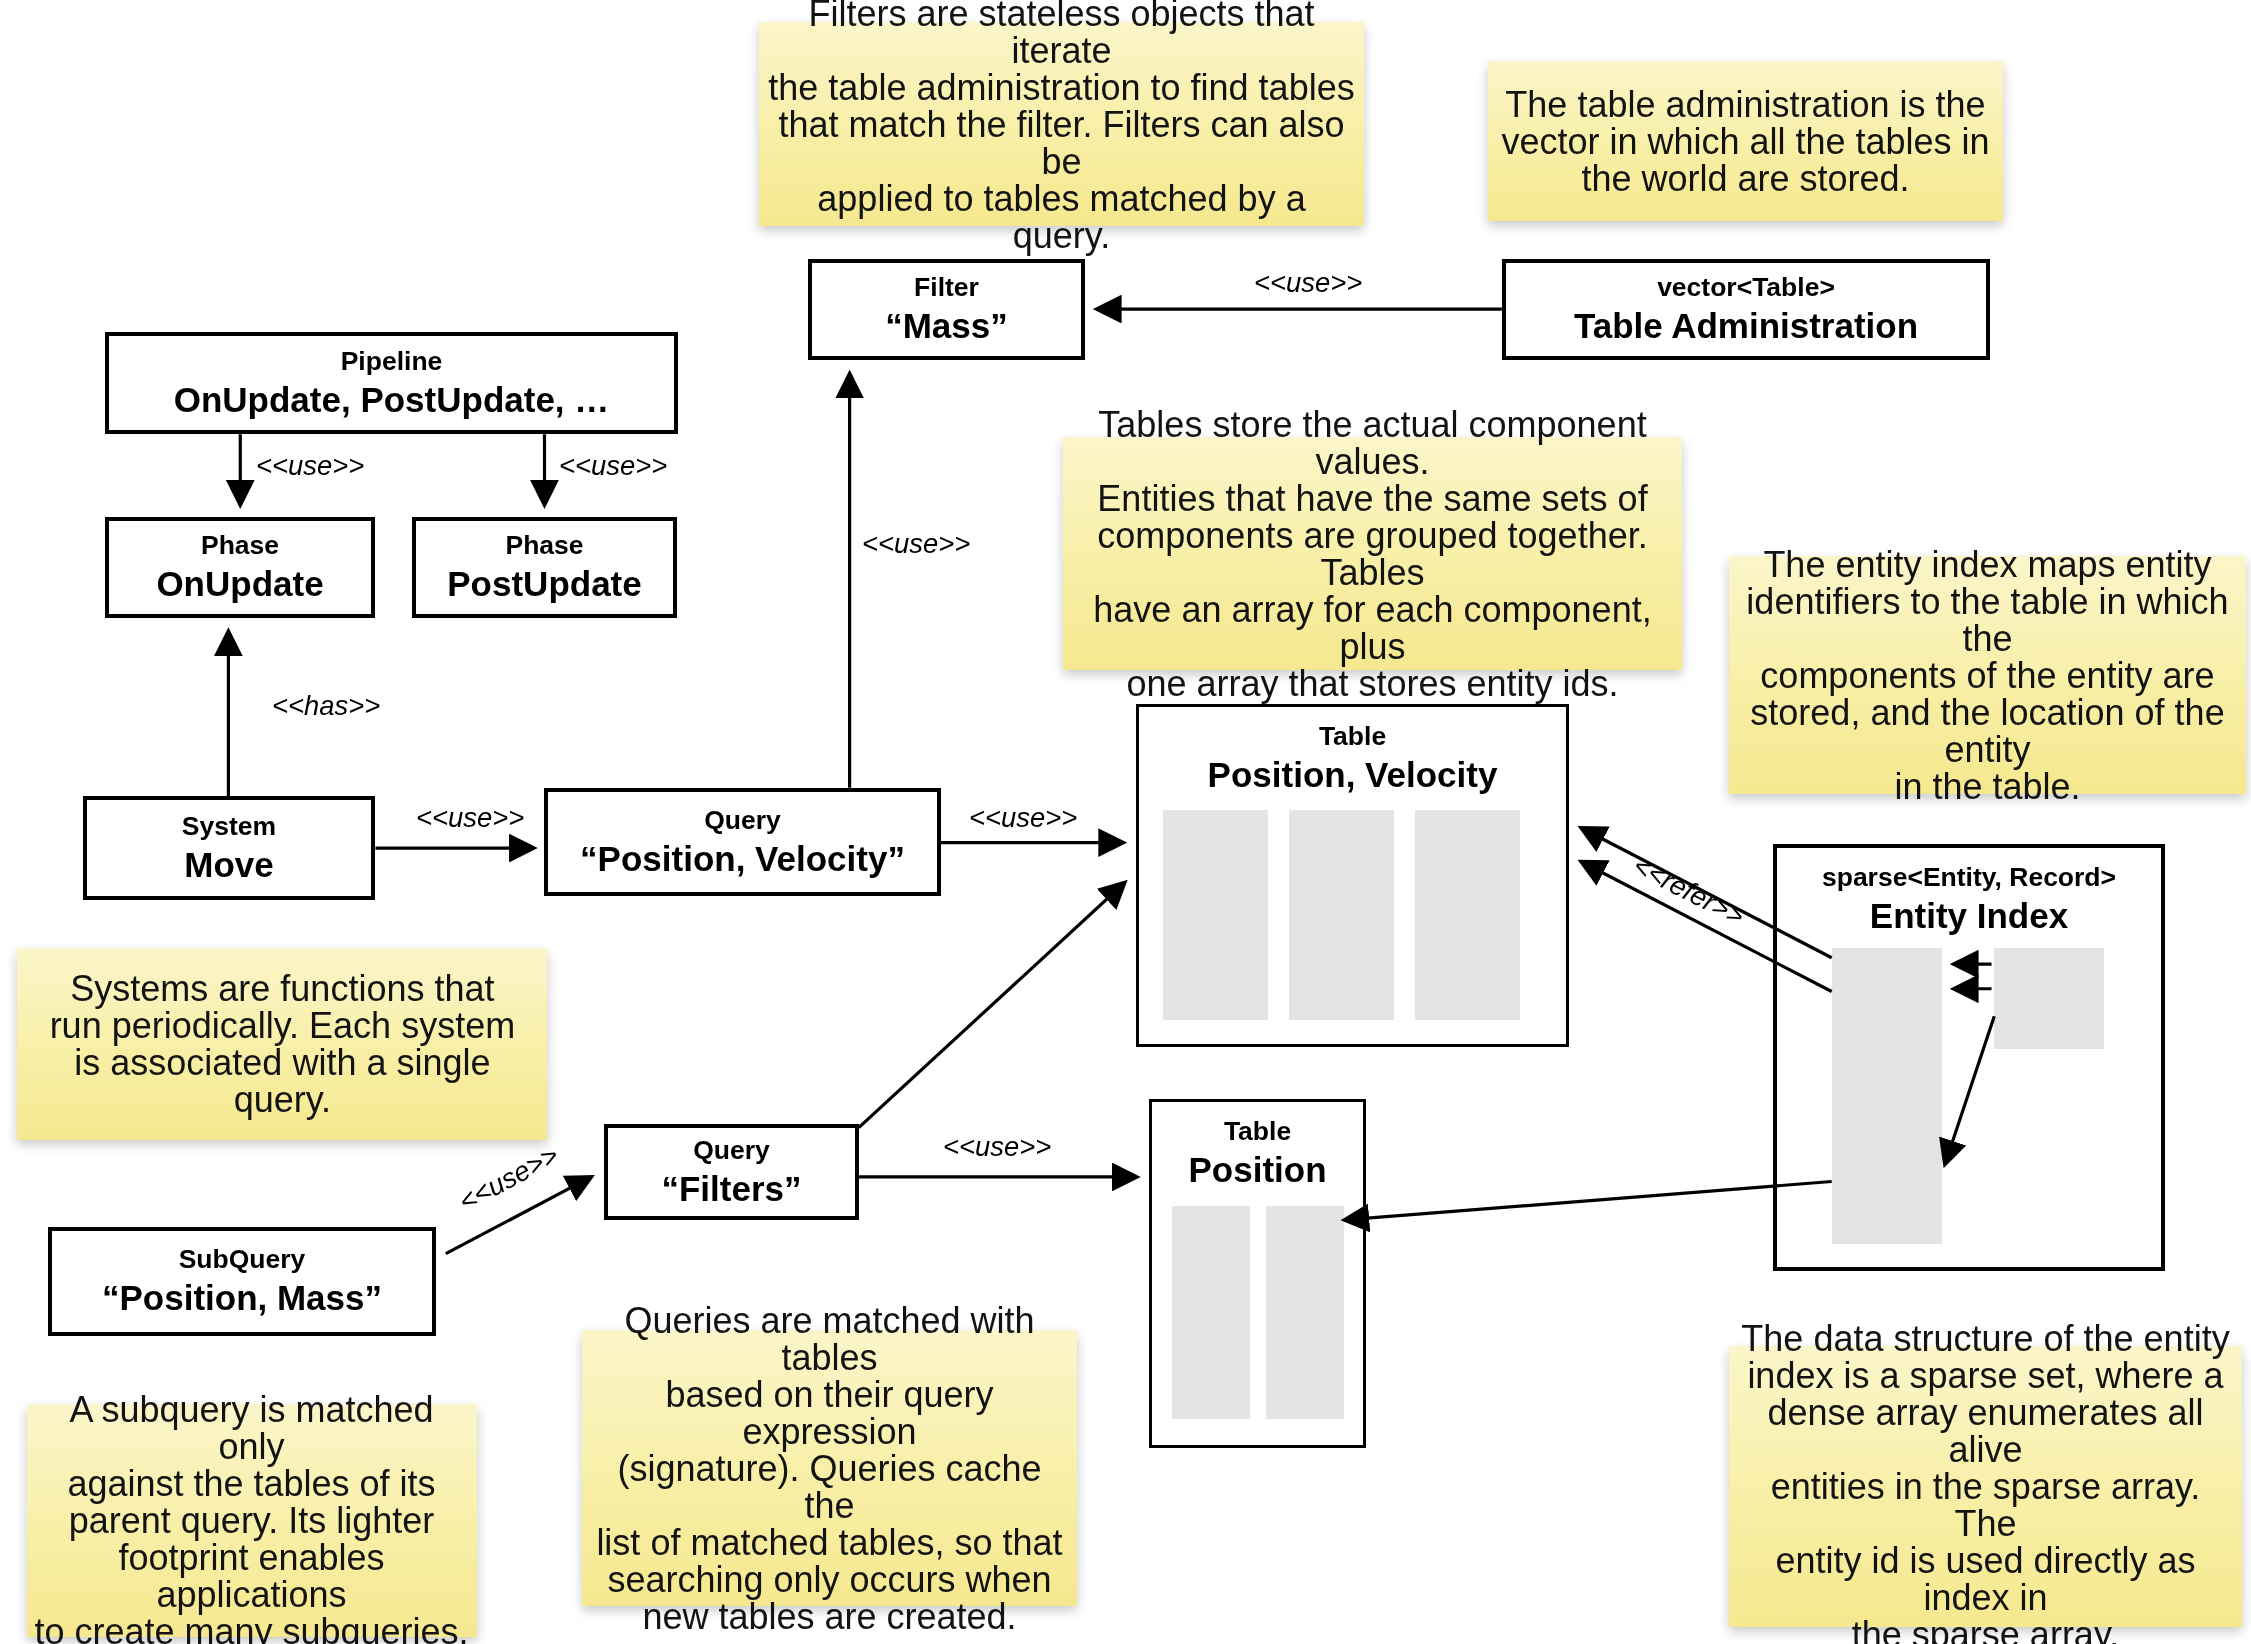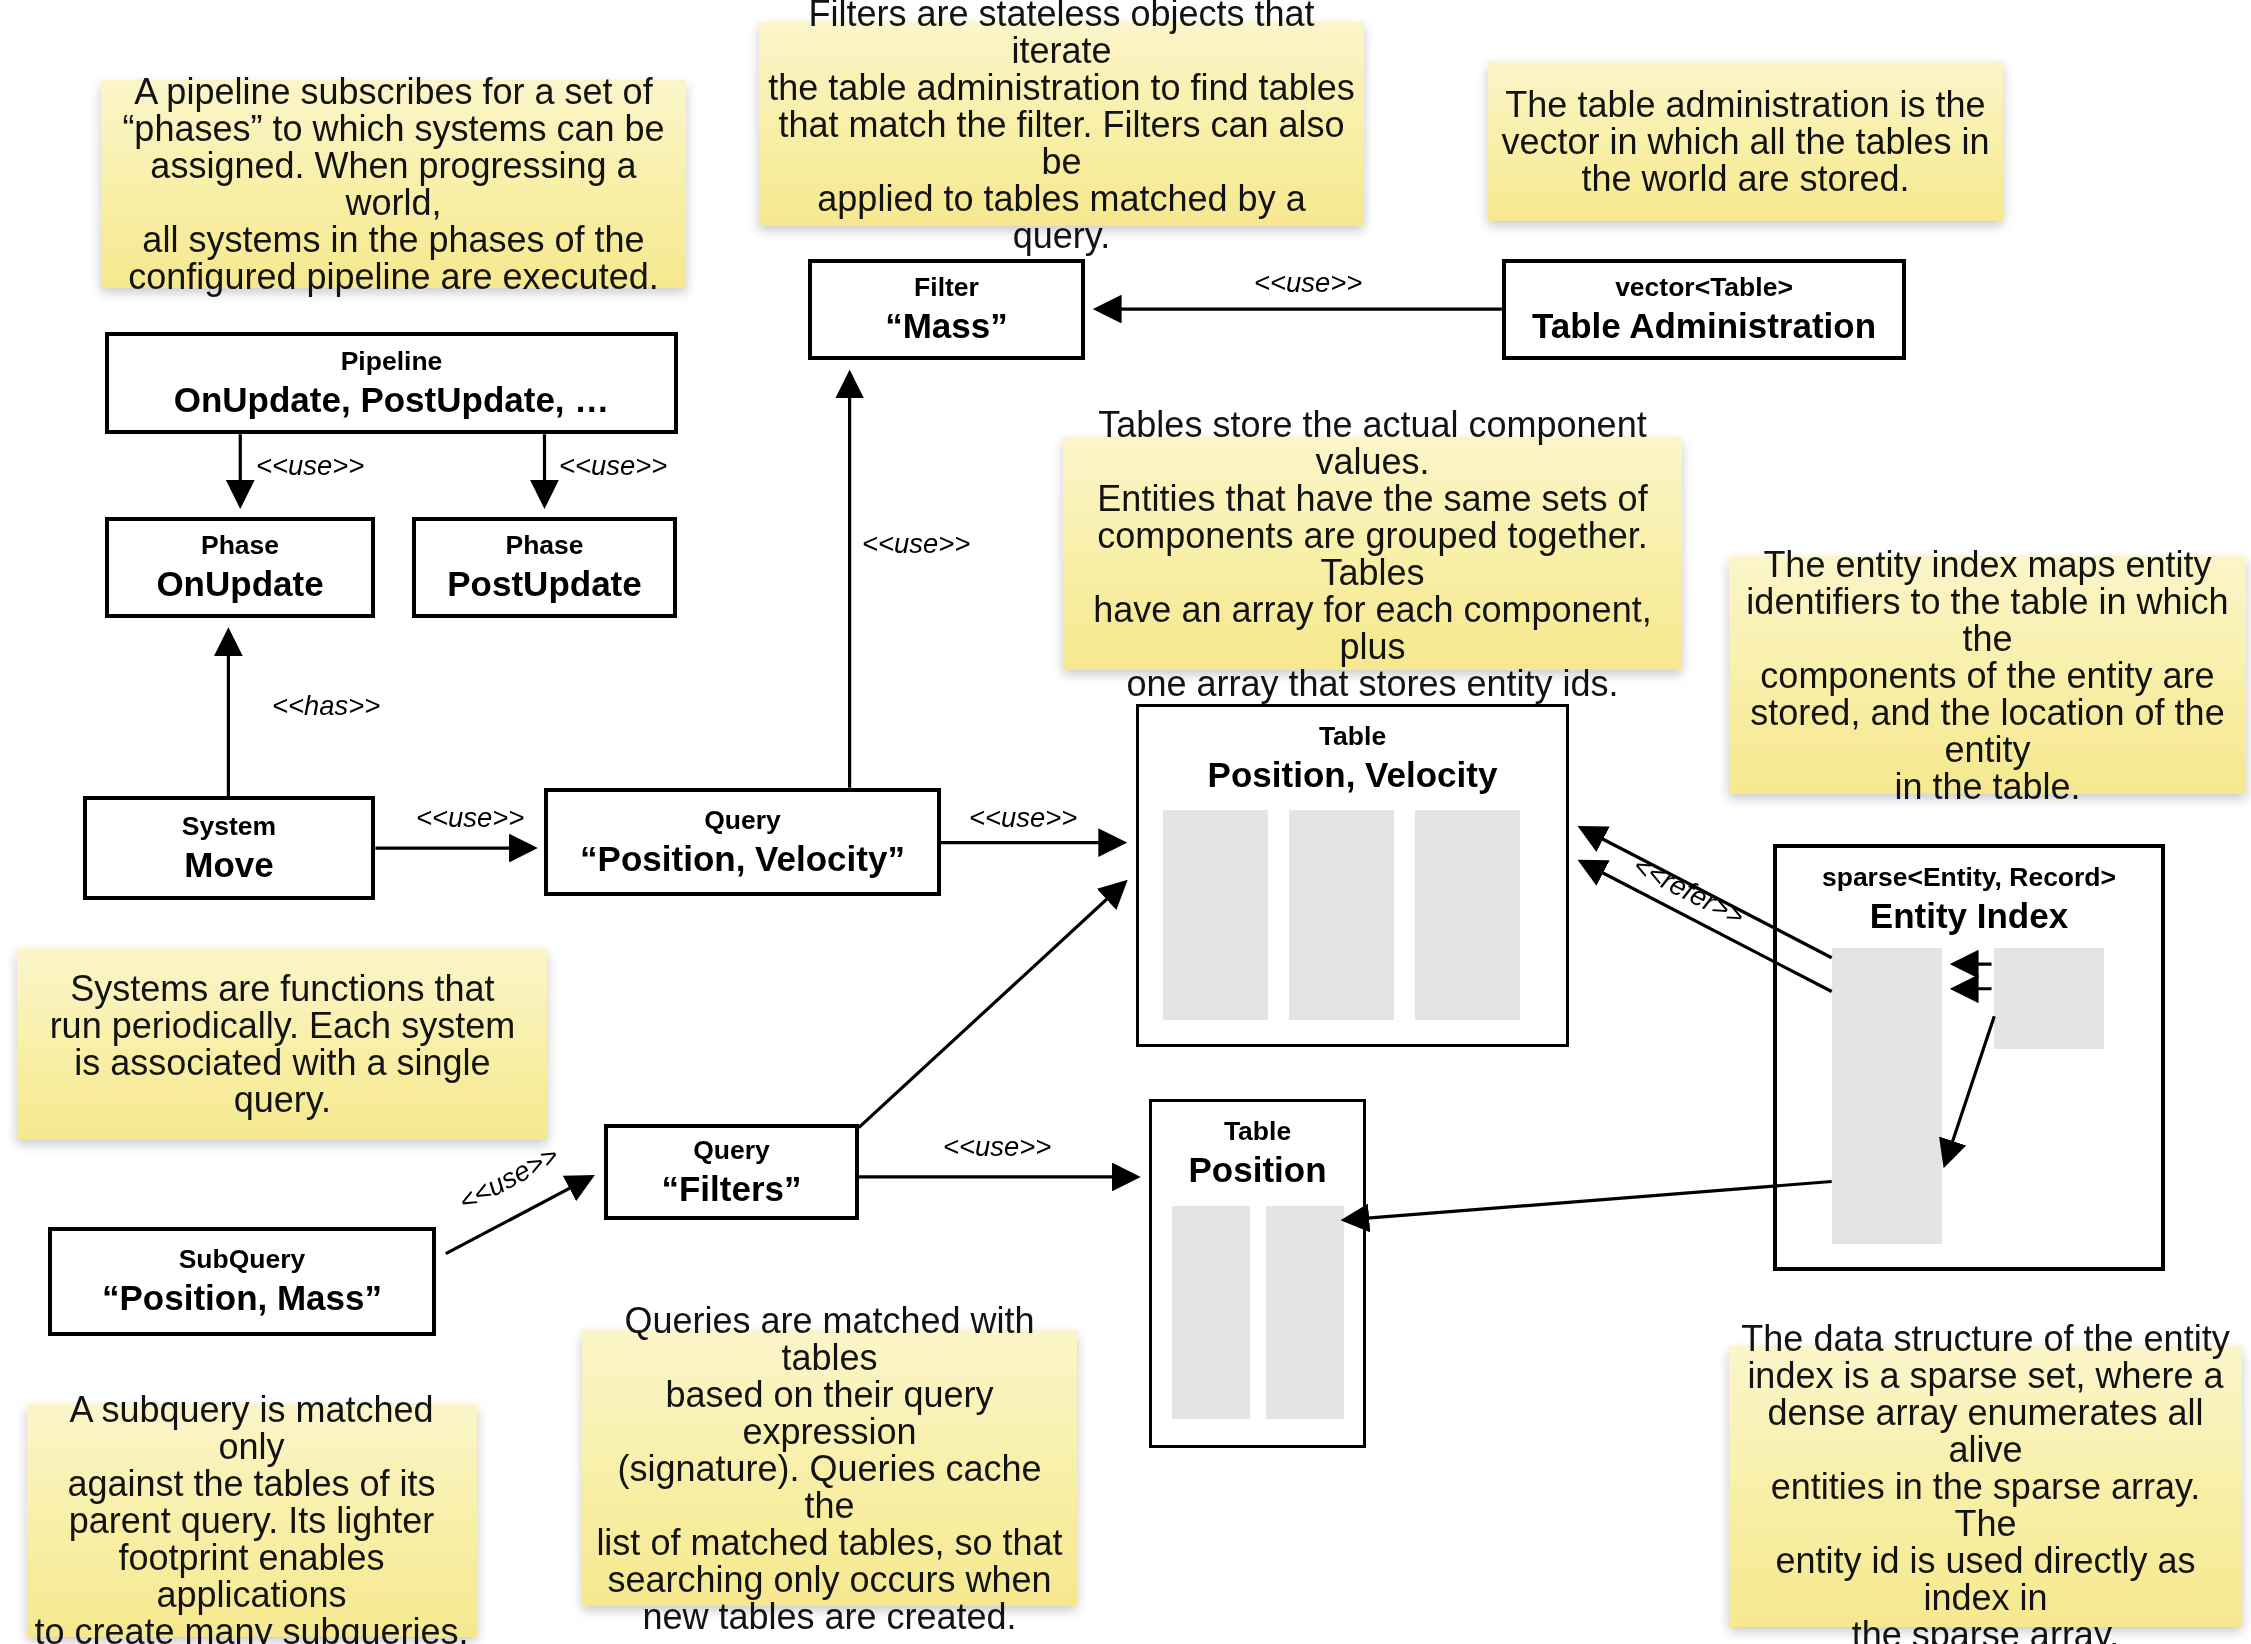--- a/index.html
+++ b/index.html
@@ -29,25 +29,20 @@
     position:absolute; font-size:27.4px; font-style:italic; color:#000;
     z-index:5; white-space:nowrap;
   }
   .rot { transform-origin:left center; }
 </style>
 </head>
 <body>
 
 <div class="canvas">
 
-  <div class="note" style="left:101px; top:80px;  width:585px; height:208px;">A pipeline subscribes for a set of
-“phases” to which systems can be
-assigned. When progressing a world,
-all systems in the phases of the
-configured pipeline are executed.</div>
   <div class="note" style="left:759px; top:22px;  width:605px; height:204px;">Filters are stateless objects that iterate
 the table administration to find tables
 that match the filter. Filters can also be
 applied to tables matched by a query.</div>
   <div class="note" style="left:1488px;top:61px;  width:515px; height:160px;">The table administration is the
 vector in which all the tables in
 the world are stored.</div>
   <div class="note" style="left:1063px;top:437px; width:619px; height:233px;">Tables store the actual component values.
 Entities that have the same sets of
 components are grouped together. Tables
@@ -93,21 +88,21 @@
   <div class="node" style="left:412px; top:517px; width:265px; height:101px;">
     <span class="kind">Phase</span>
     <span class="name">PostUpdate</span>
   </div>
 
   <div class="node" style="left:808px; top:259px; width:277px; height:101px;">
     <span class="kind">Filter</span>
     <span class="name">“Mass”</span>
   </div>
 
-  <div class="node" style="left:1502px;top:259px; width:404px; height:101px;">
+  <div class="node" style="left:1502px;top:259px; width:488px; height:101px;">
     <span class="kind">vector&lt;Table&gt;</span>
     <span class="name">Table Administration</span>
   </div>
 
   <div class="node" style="left:83px;  top:796px; width:292px; height:104px;">
     <span class="kind">System</span>
     <span class="name">Move</span>
   </div>
 
   <div class="node" style="left:544px; top:788px; width:397px; height:108px;">

